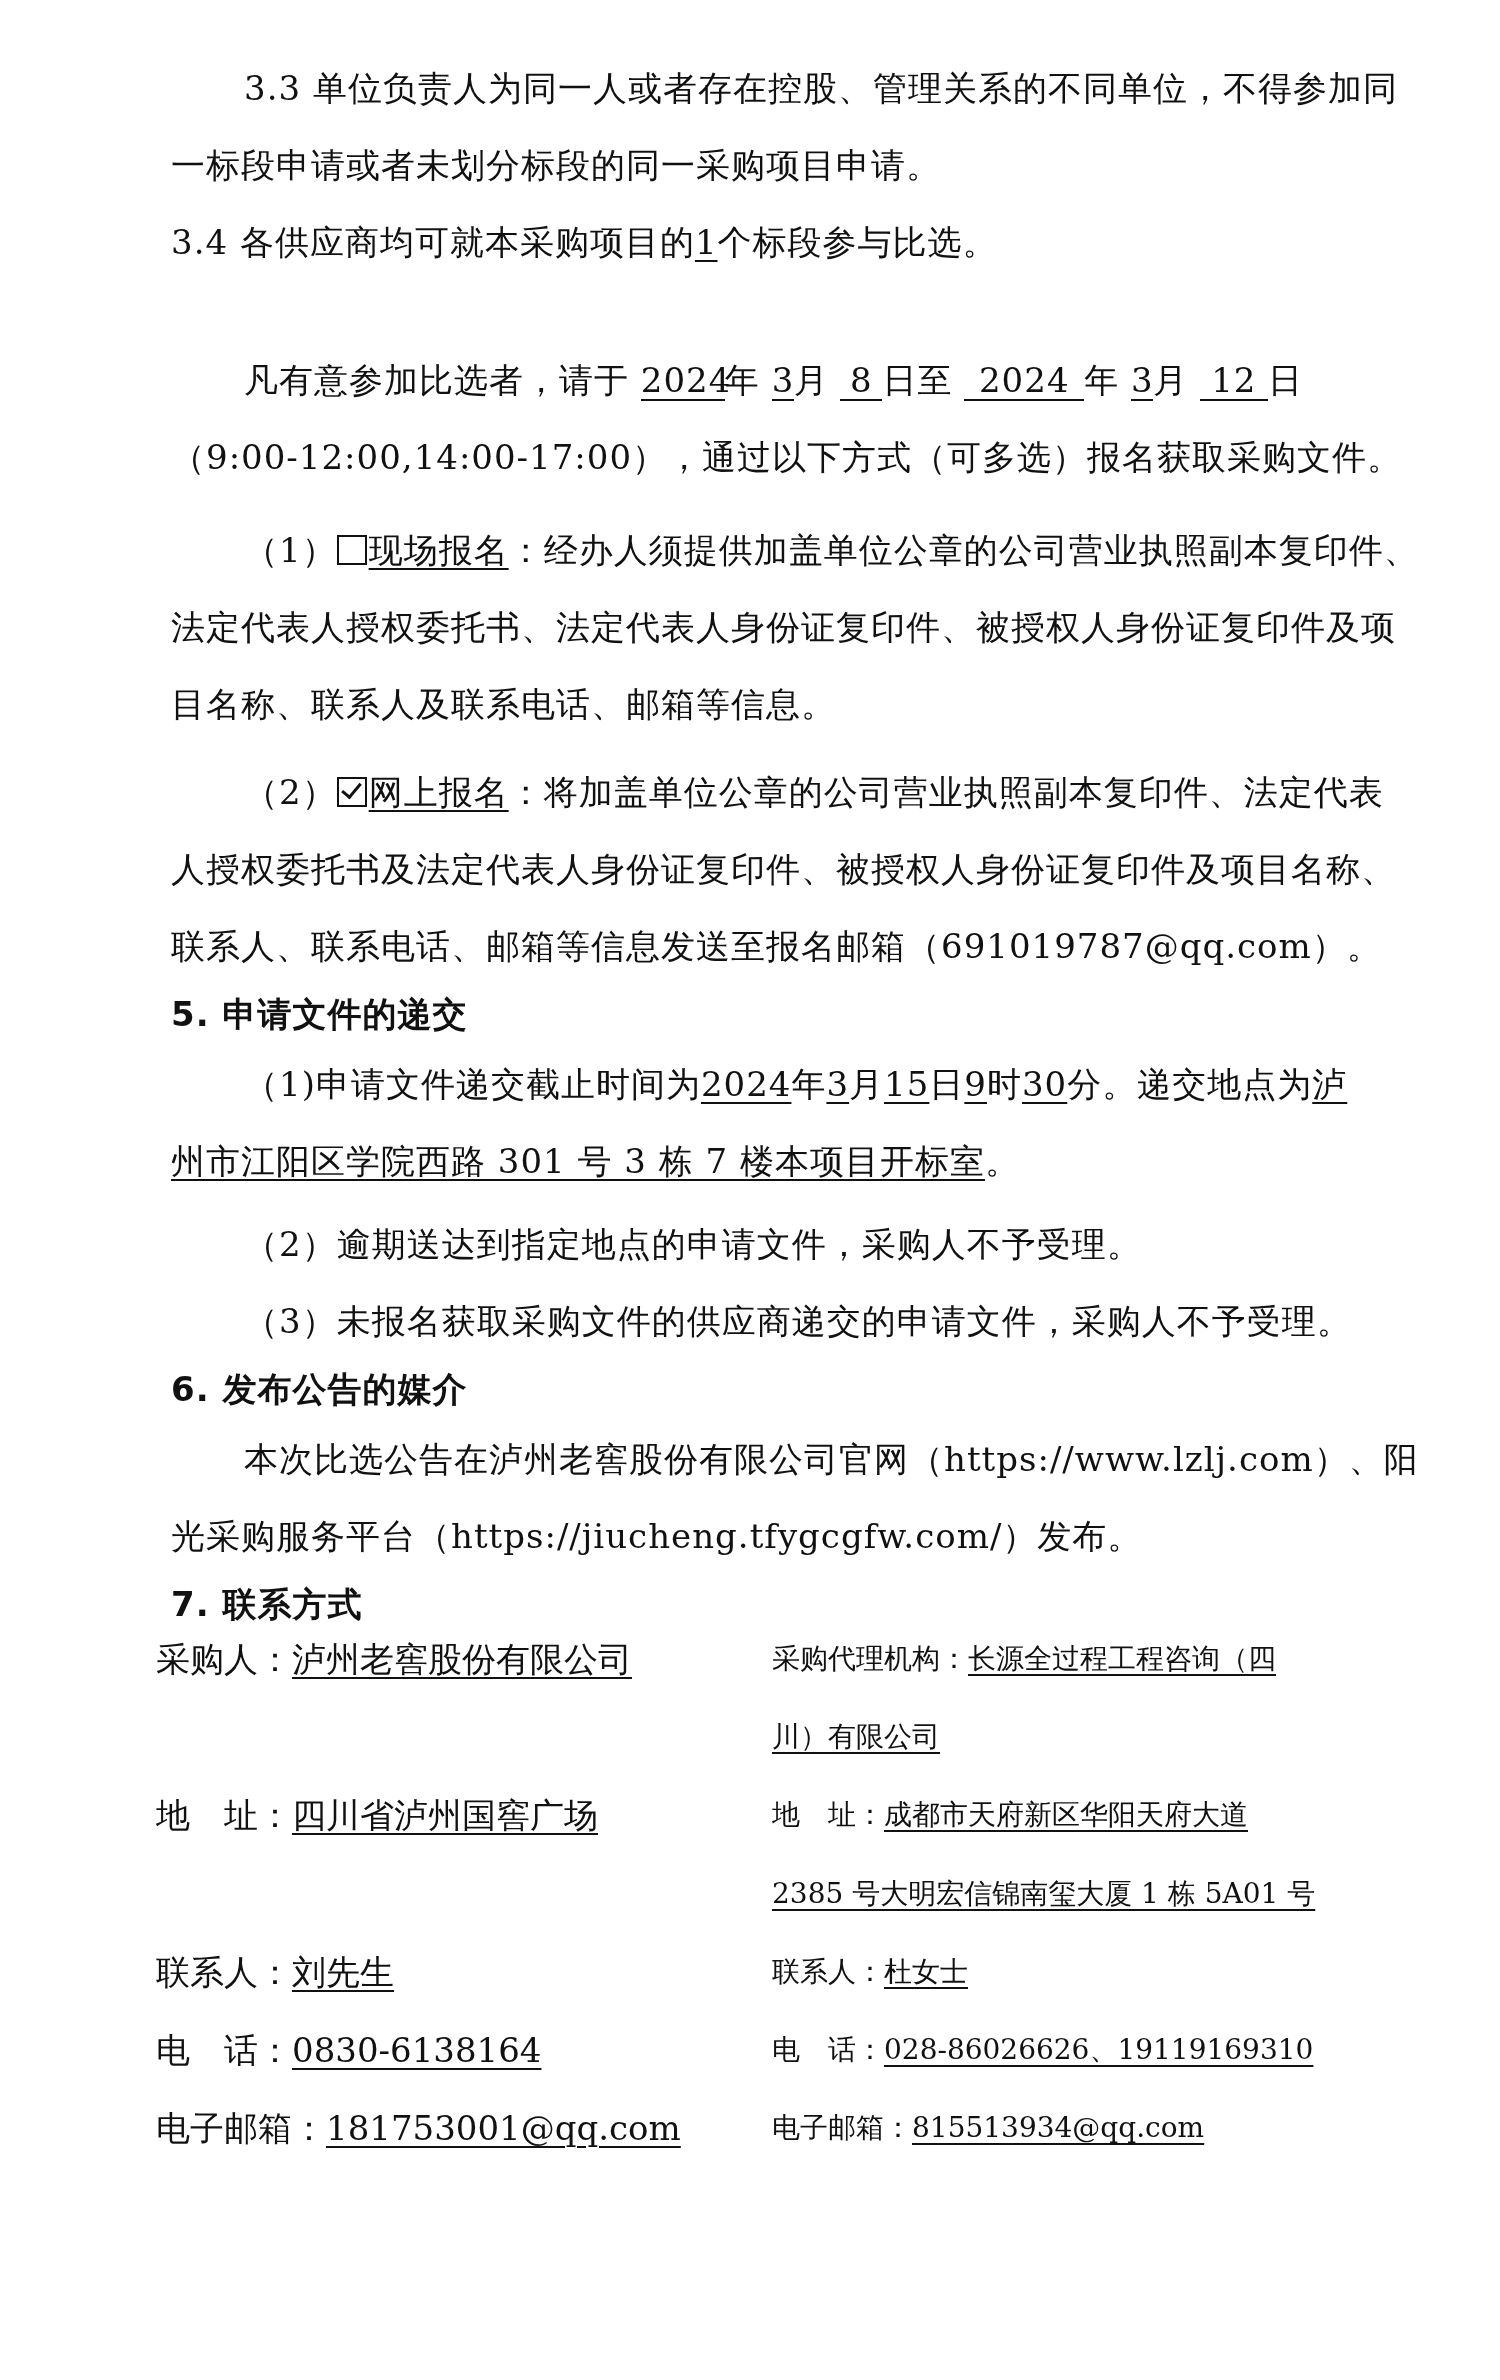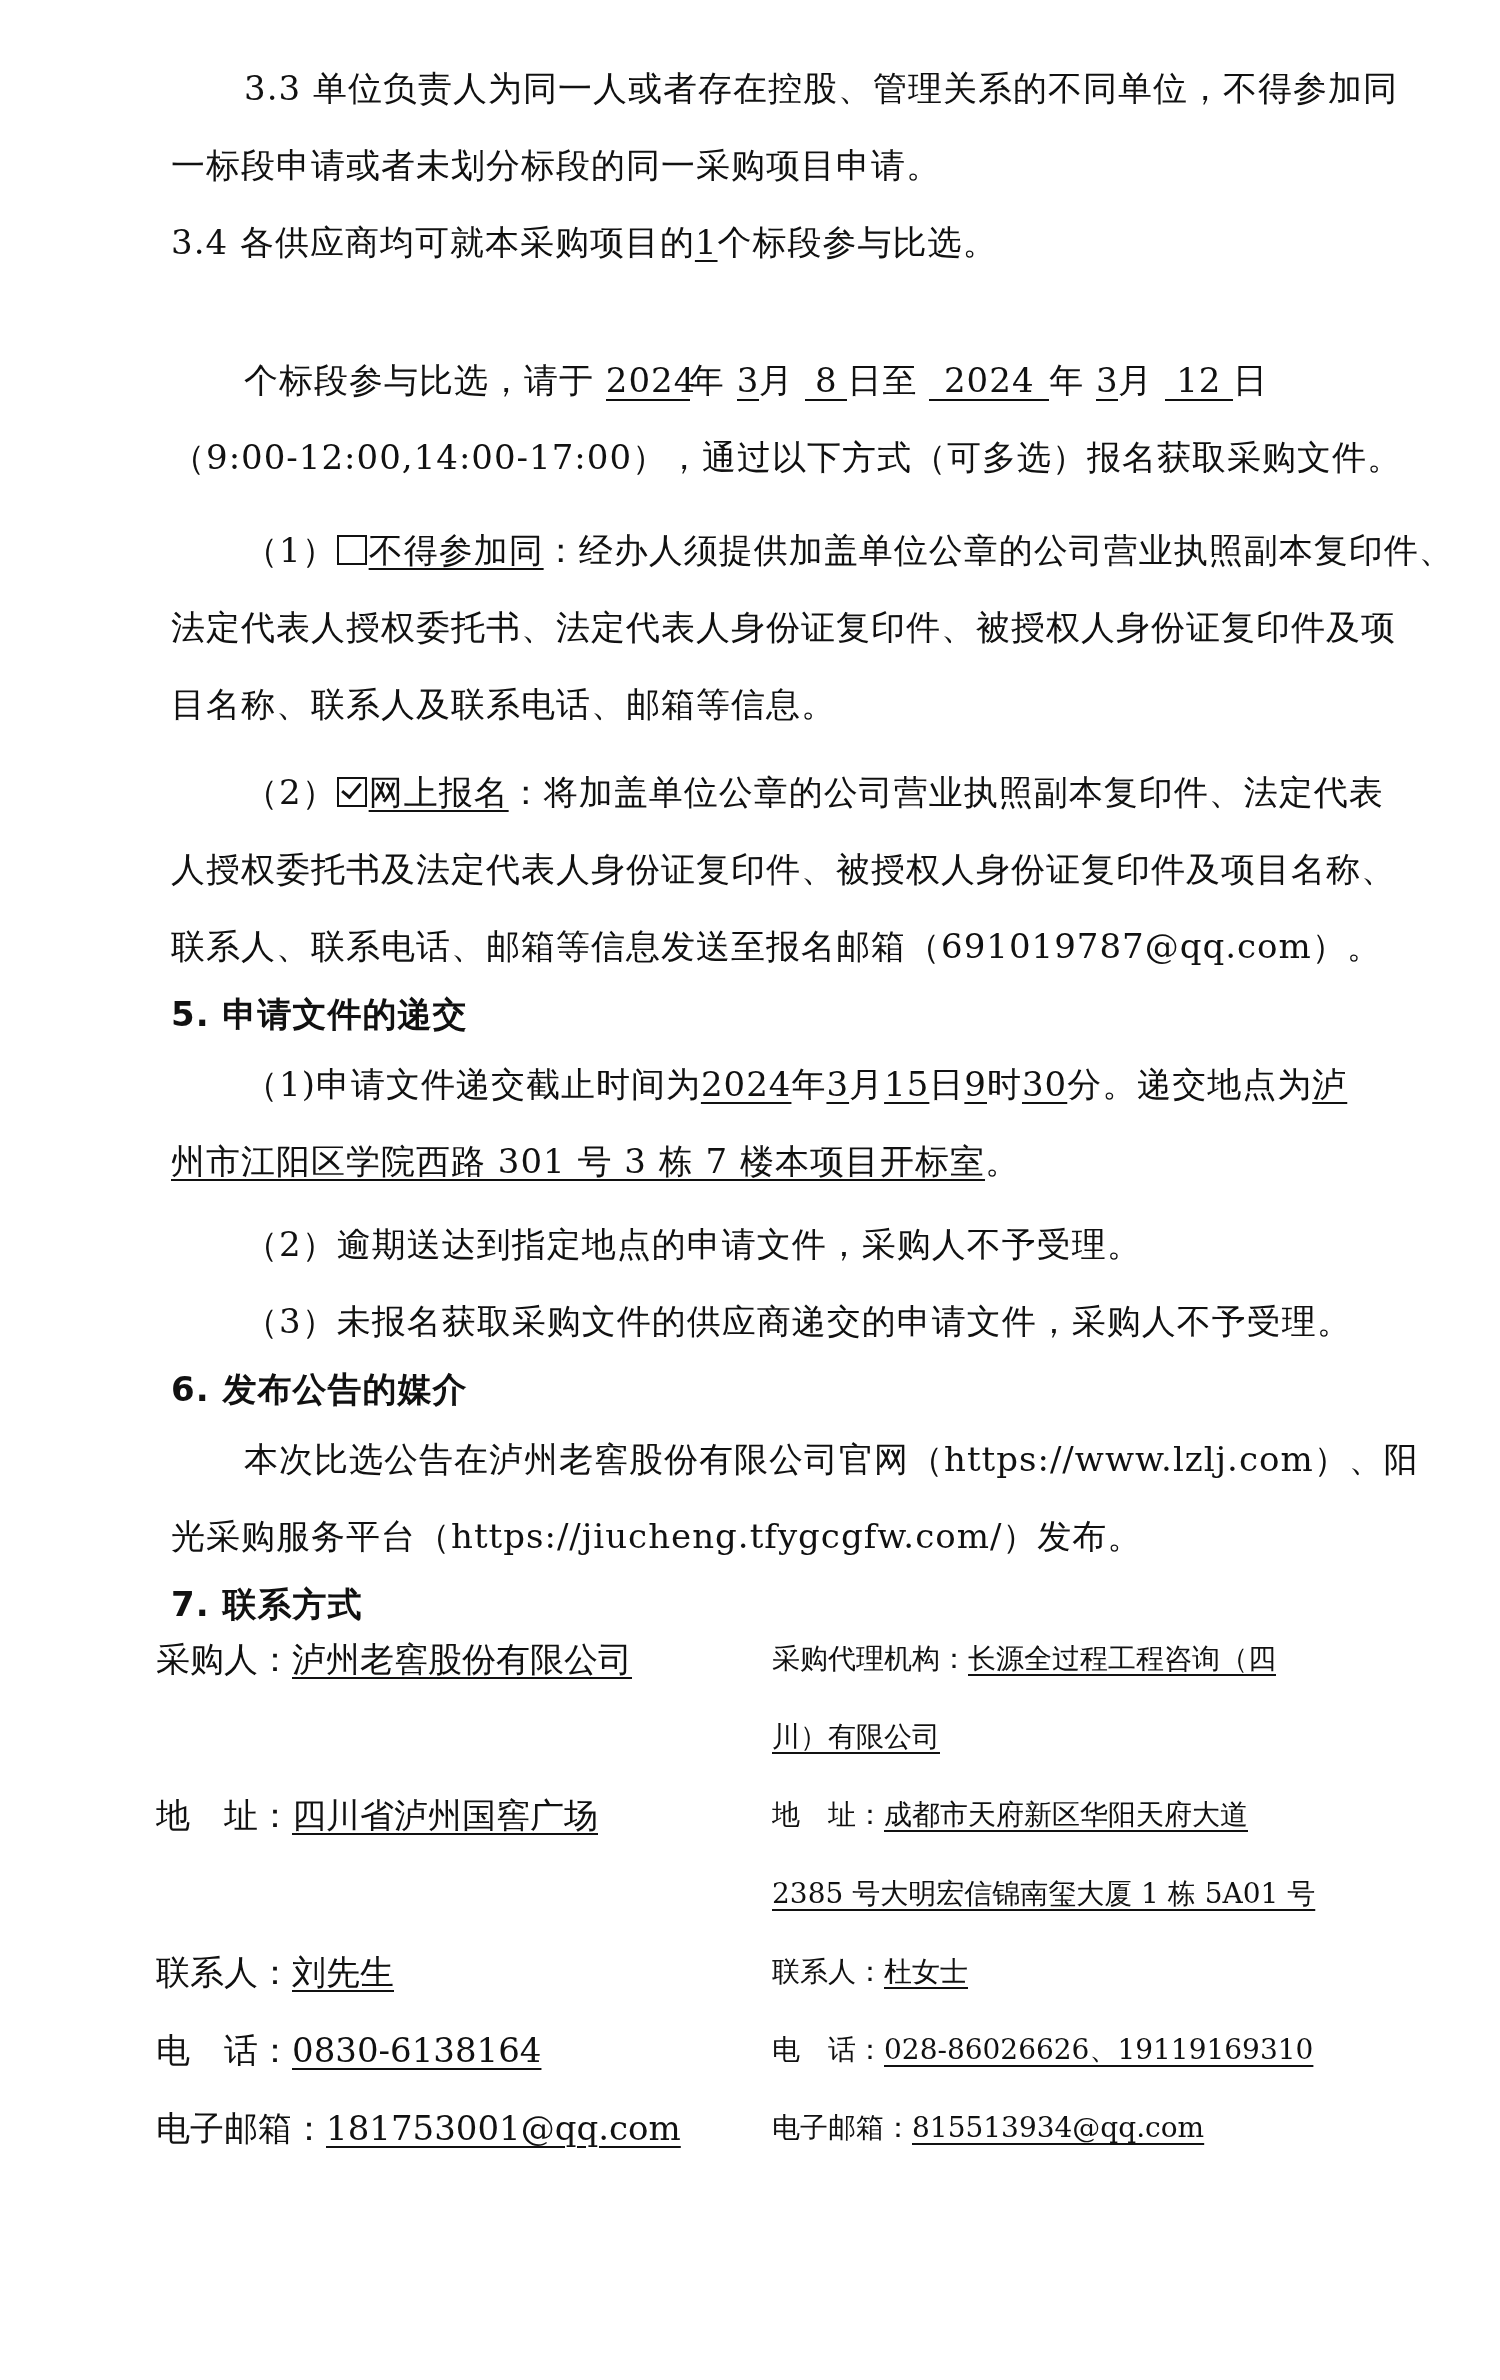--- a/index.html
+++ b/index.html
@@ -35,32 +35,32 @@
 <div class="page">
 
   <div class="line indent" style="top:66px;">3.3 单位负责人为同一人或者存在控股、管理关系的不同单位，不得参加同</div>
   <div class="line" style="top:143px;">一标段申请或者未划分标段的同一采购项目申请。</div>
 
   <div class="line" style="top:220px;">
     <span>3.4 各供应商均可就本采购项目的</span><span class="u">1</span><span>个标段参与比选。</span>
   </div>
 
   <div class="line indent" style="top:358px;">
-    <span>个标段参与比选，请于</span>
+    <span>凡有意参加比选者，请于</span>
     <span class="ublank" style="width:84px;">2024</span><span>年</span>
     <span class="ublank" style="width:22px;">3</span><span>月</span>
     <span class="ublank" style="width:42px;">8</span><span>日至</span>
     <span class="ublank" style="width:120px;">2024</span><span>年</span>
     <span class="ublank" style="width:22px;">3</span><span>月</span>
     <span class="ublank" style="width:68px;">12</span><span>日</span>
   </div>
   <div class="line" style="top:435px;">（9:00-12:00,14:00-17:00），通过以下方式（可多选）报名获取采购文件。</div>
 
   <div class="line indent" style="top:528px;">
-    <span>（1）</span><span class="u"><span class="chk"></span><span>不得参加同</span></span><span>：经办人须提供加盖单位公章的公司营业执照副本复印件、</span>
+    <span>（1）</span><span class="u"><span class="chk"></span><span>现场报名</span></span><span>：经办人须提供加盖单位公章的公司营业执照副本复印件、</span>
   </div>
   <div class="line" style="top:605px;">法定代表人授权委托书、法定代表人身份证复印件、被授权人身份证复印件及项</div>
   <div class="line" style="top:682px;">目名称、联系人及联系电话、邮箱等信息。</div>
 
   <div class="line indent" style="top:770px;">
     <span>（2）</span><span class="u"><span class="chk checked"></span><span>网上报名</span></span><span>：将加盖单位公章的公司营业执照副本复印件、法定代表</span>
   </div>
   <div class="line" style="top:847px;">人授权委托书及法定代表人身份证复印件、被授权人身份证复印件及项目名称、</div>
   <div class="line" style="top:924px;">联系人、联系电话、邮箱等信息发送至报名邮箱（691019787@qq.com）。</div>
 

